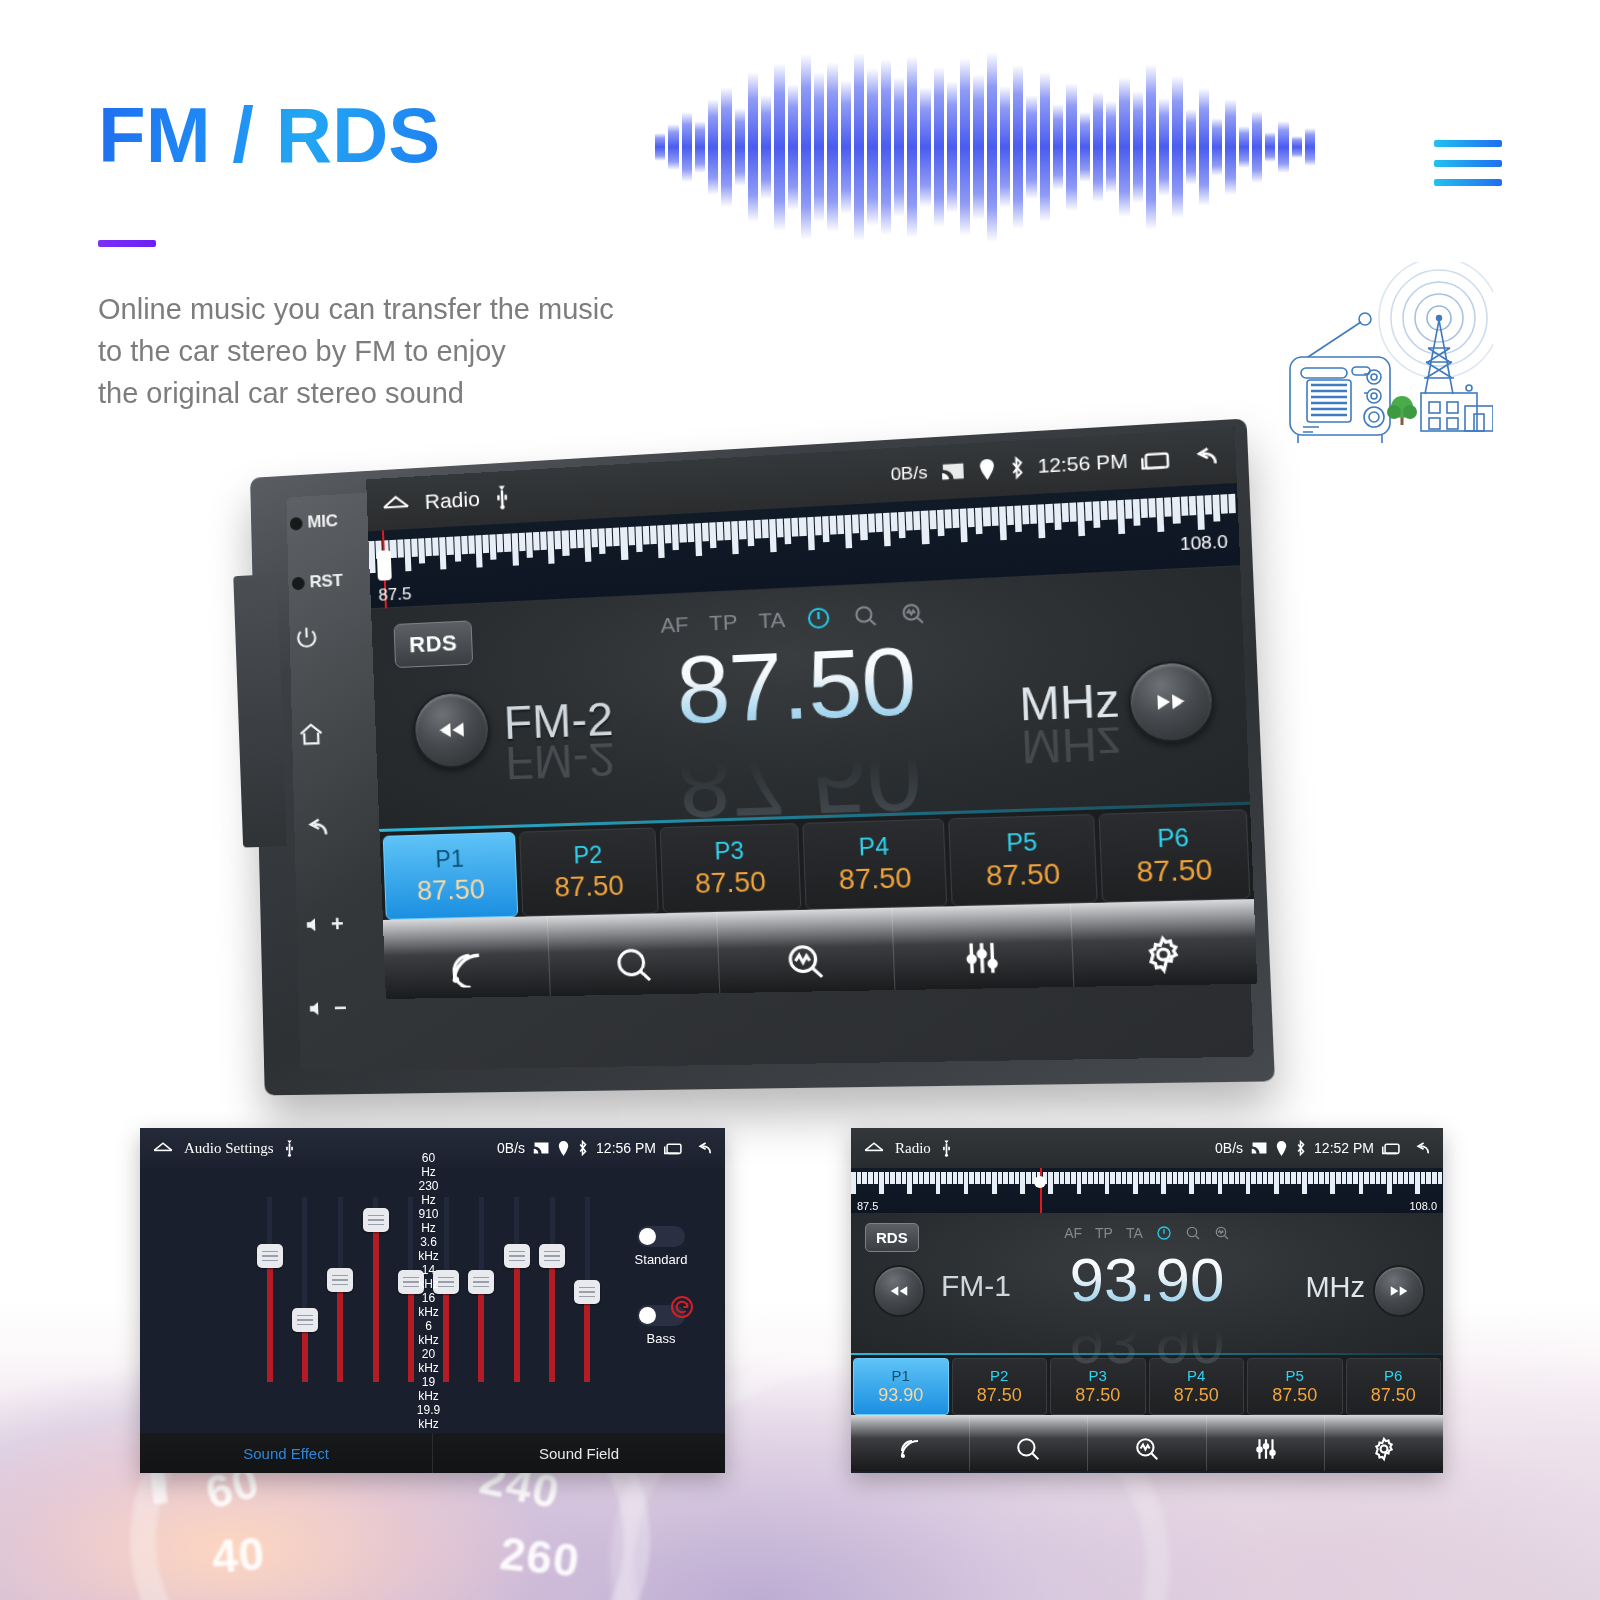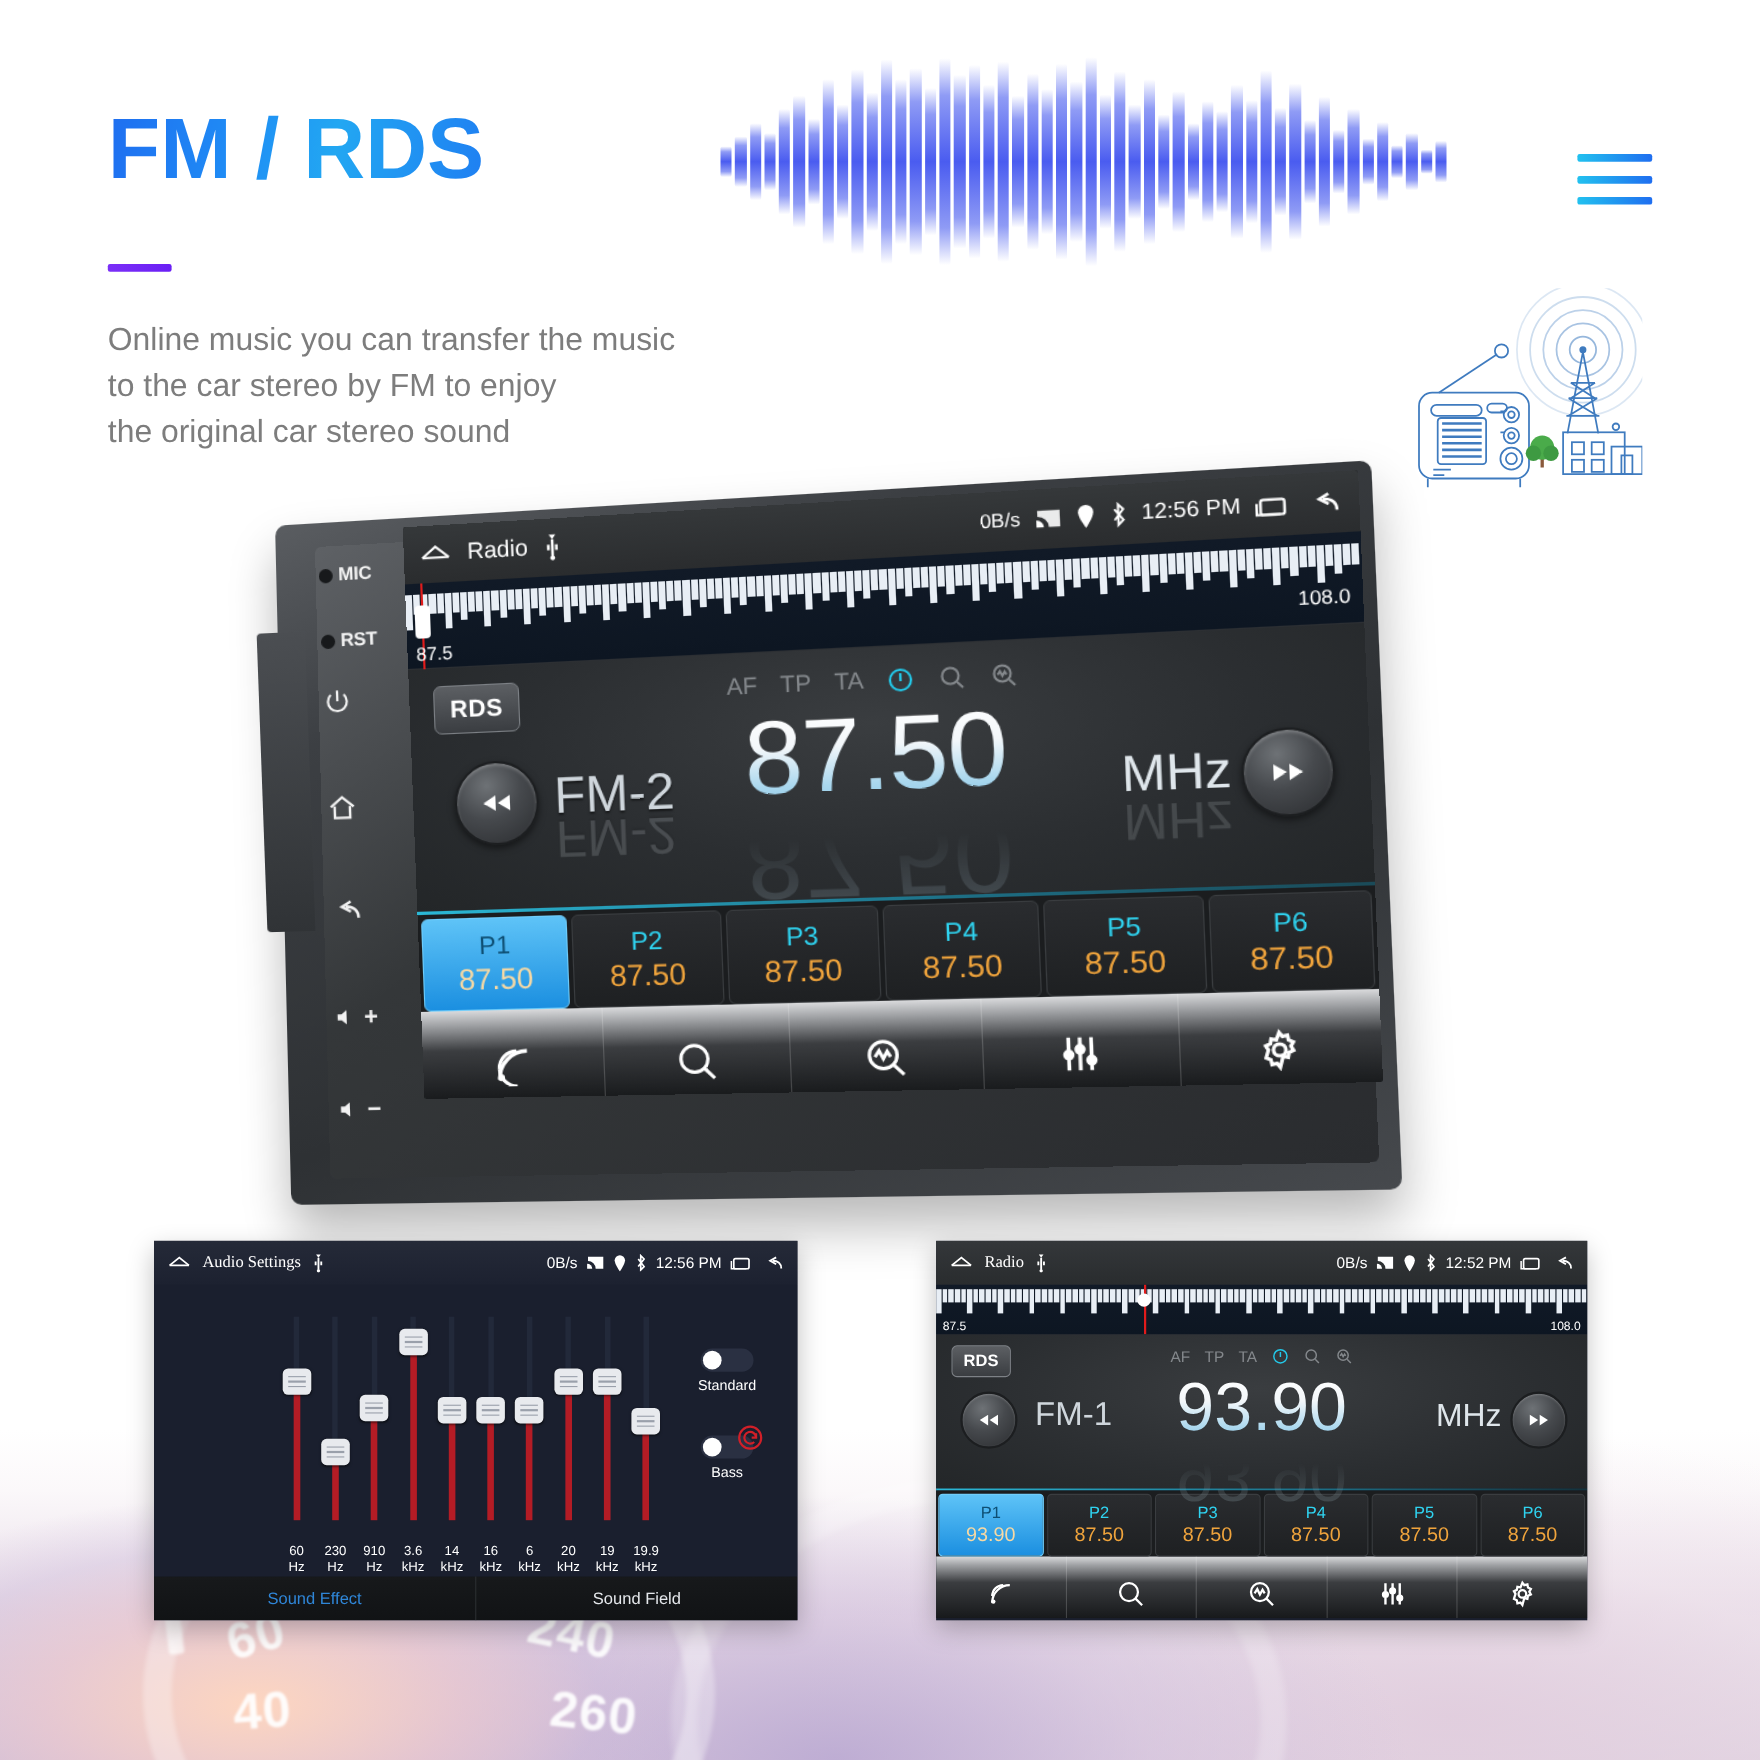--- a/index.html
+++ b/index.html
@@ -349,21 +349,21 @@
   .eq-col { flex: 1 1 0; position: relative; height: 200px; display: flex; justify-content: center; }
   .eq-track { position: absolute; bottom: 0; width: 5px; height: 185px; background: #22293a; }
   .eq-fill { position: absolute; bottom: 0; width: 6px; background: #b41c25; }
   .eq-thumb {
     position: absolute; width: 26px; height: 24px;
     background: #e8eaee; border-radius: 5px;
     box-shadow: 0 1px 2px rgba(0,0,0,.5);
     display: flex; flex-direction: column; justify-content: center; align-items: center; gap: 3px;
   }
   .eq-thumb i { display: block; width: 16px; height: 1.5px; background: #9aa0ab; }
-  .eq-labels { position: absolute; left: 112px; right: 120px; bottom: 2px; display: flex; }
+  .eq-labels { position: absolute; left: 112px; right: 120px; bottom: 2px; display: flex; flex-direction: column; }
   .eq-label { flex: 1 1 0; text-align: center; color: #fff; font-size: 12px; line-height: 14px; }
   .eq-toggles { position: absolute; right: 12px; top: 58px; width: 104px; }
   .tog-wrap { display: flex; flex-direction: column; align-items: center; margin-bottom: 38px; }
   .tog {
     width: 48px; height: 21px; border-radius: 11px;
     background: #2a3042; position: relative;
   }
   .tog .knob { position: absolute; left: 2px; top: 2px; width: 17px; height: 17px; border-radius: 50%; background: #fff; }
   .tog-label { color: #fff; font-size: 13px; margin-top: 5px; }
   .reset-btn {

